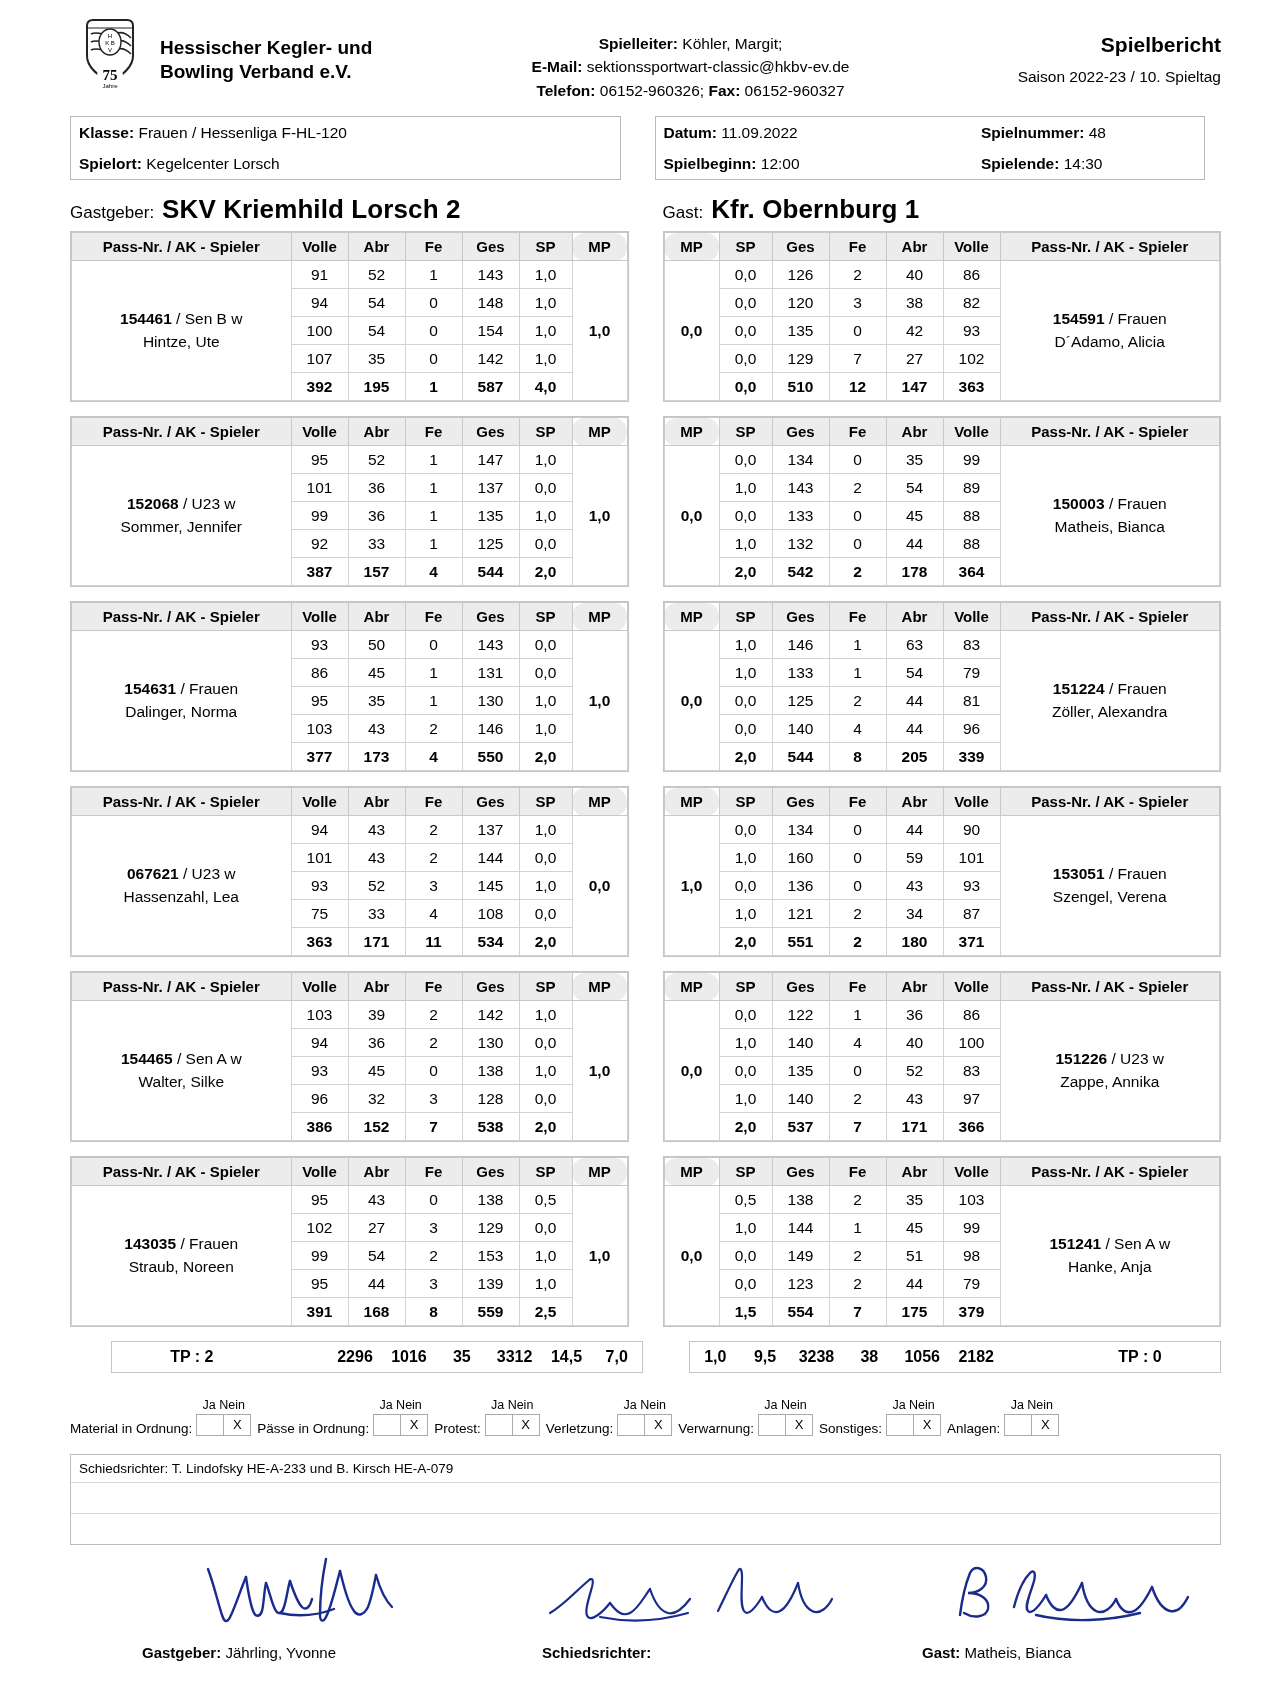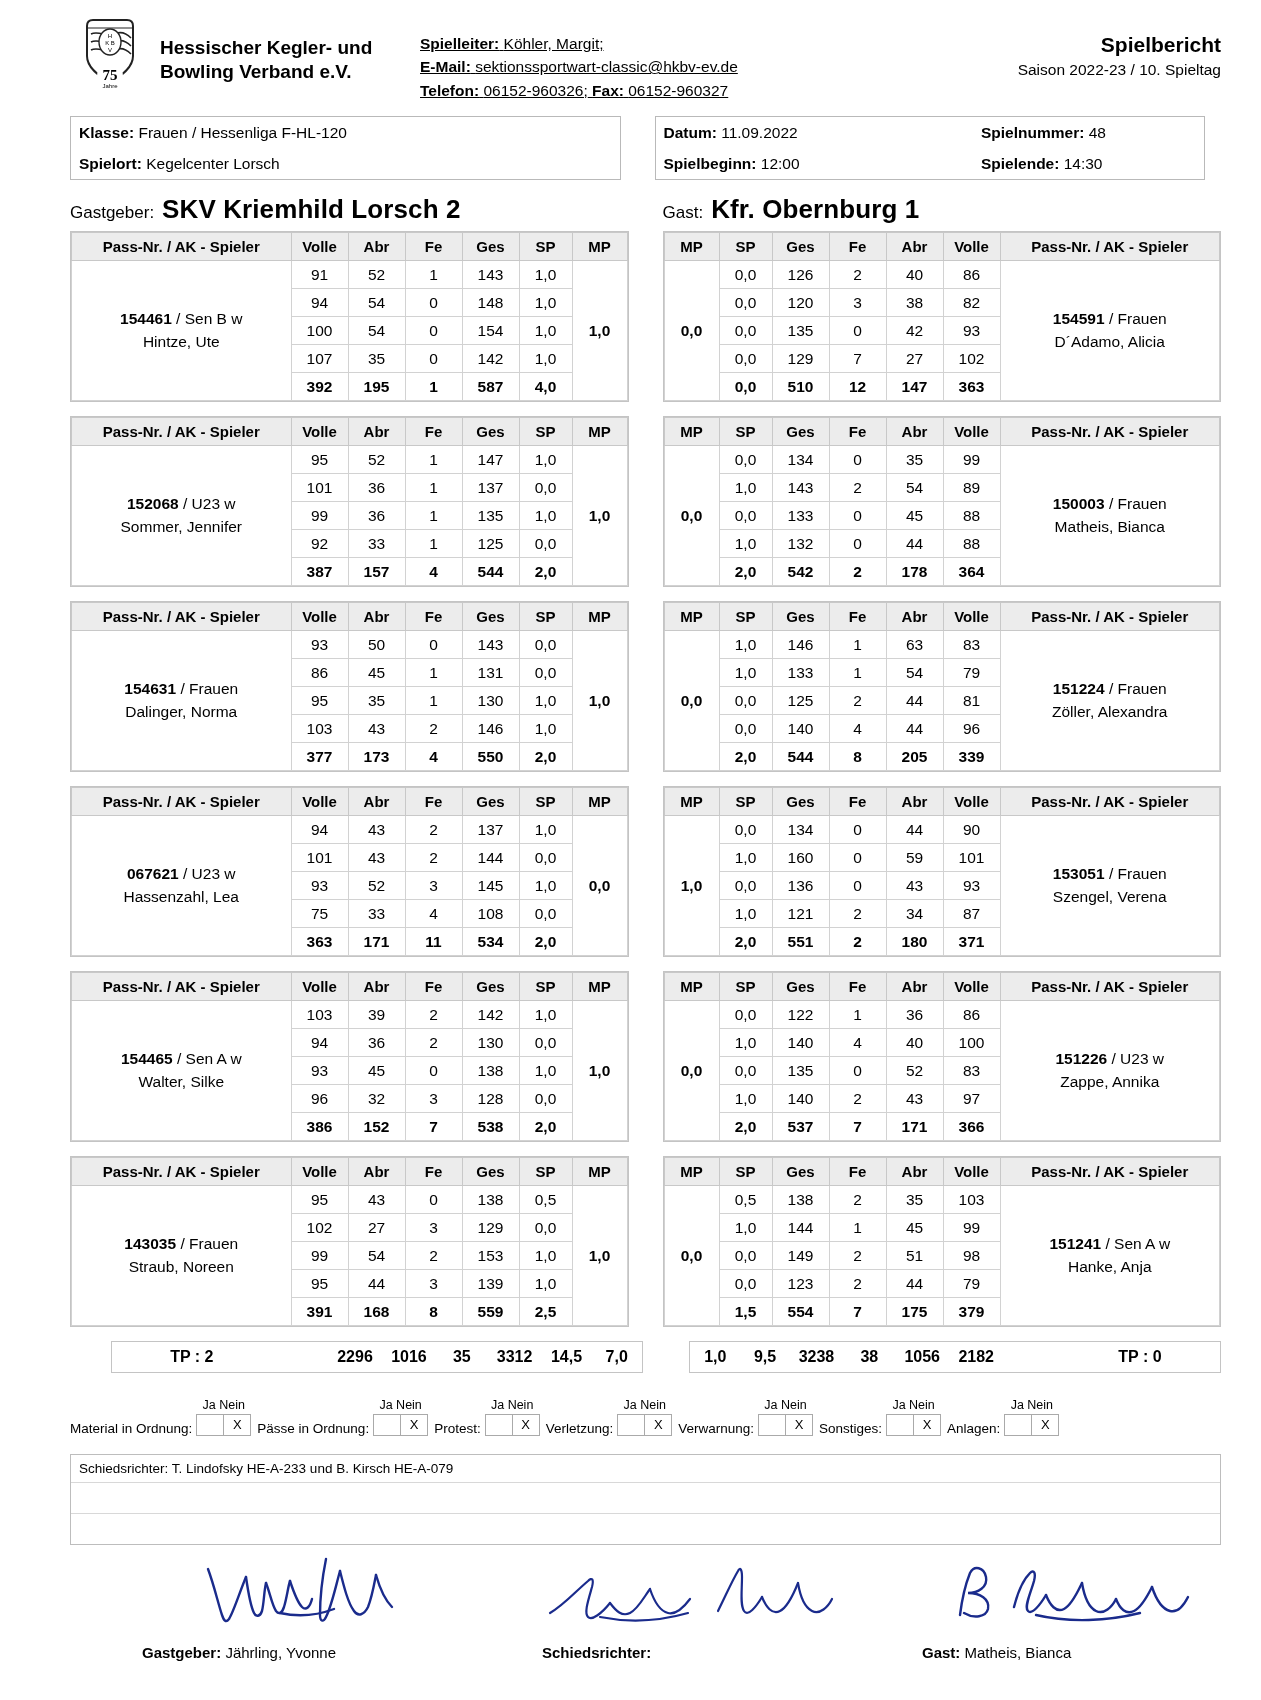--- a/index.html
+++ b/index.html
@@ -46,40 +46,39 @@
   .org-name {
     flex: 0 0 auto;
     font-size: 19px;
     font-weight: bold;
     line-height: 1.25;
     padding-top: 22px;
     width: 250px;
   }
   .contact {
     flex: 1 1 auto;
-    text-align: left;
+    text-align: center;
     font-size: 15.5px;
     line-height: 1.5;
     padding-top: 18px;
-    text-decoration: underline;
   }
   .contact b { font-weight: bold; }
   .report-meta {
     flex: 0 0 250px;
     text-align: right;
     padding-top: 18px;
   }
   .report-title {
     font-size: 21px;
     font-weight: bold;
     line-height: 1.2;
   }
   .report-season {
     font-size: 15.5px;
-    margin-top: 4px;
+    margin-top: 11px;
   }
 
   
   .infobar {
     display: flex;
     gap: 34px;
     padding: 0 56px 0 70px;
     margin-top: 10px;
   }
   .infobox {
@@ -161,21 +160,21 @@
   td.mp {
     font-weight: bold;
     font-size: 15.5px;
   }
   tr.sumrow td {
     font-weight: bold;
     border-top: 1px solid #c8c8c8;
   }
   .colnum { width: 52px; }
   .colsp  { width: 48px; }
-  .colmp  { width: 50px; }
+  .colmp  { width: 50px; border-radius: 13px; }
 
   
   .totals {
     display: flex;
     gap: 46px;
     padding: 0 40px 0 111px;
     margin-top: 2px;
   }
   .totbox {
     flex: 1 1 0;

